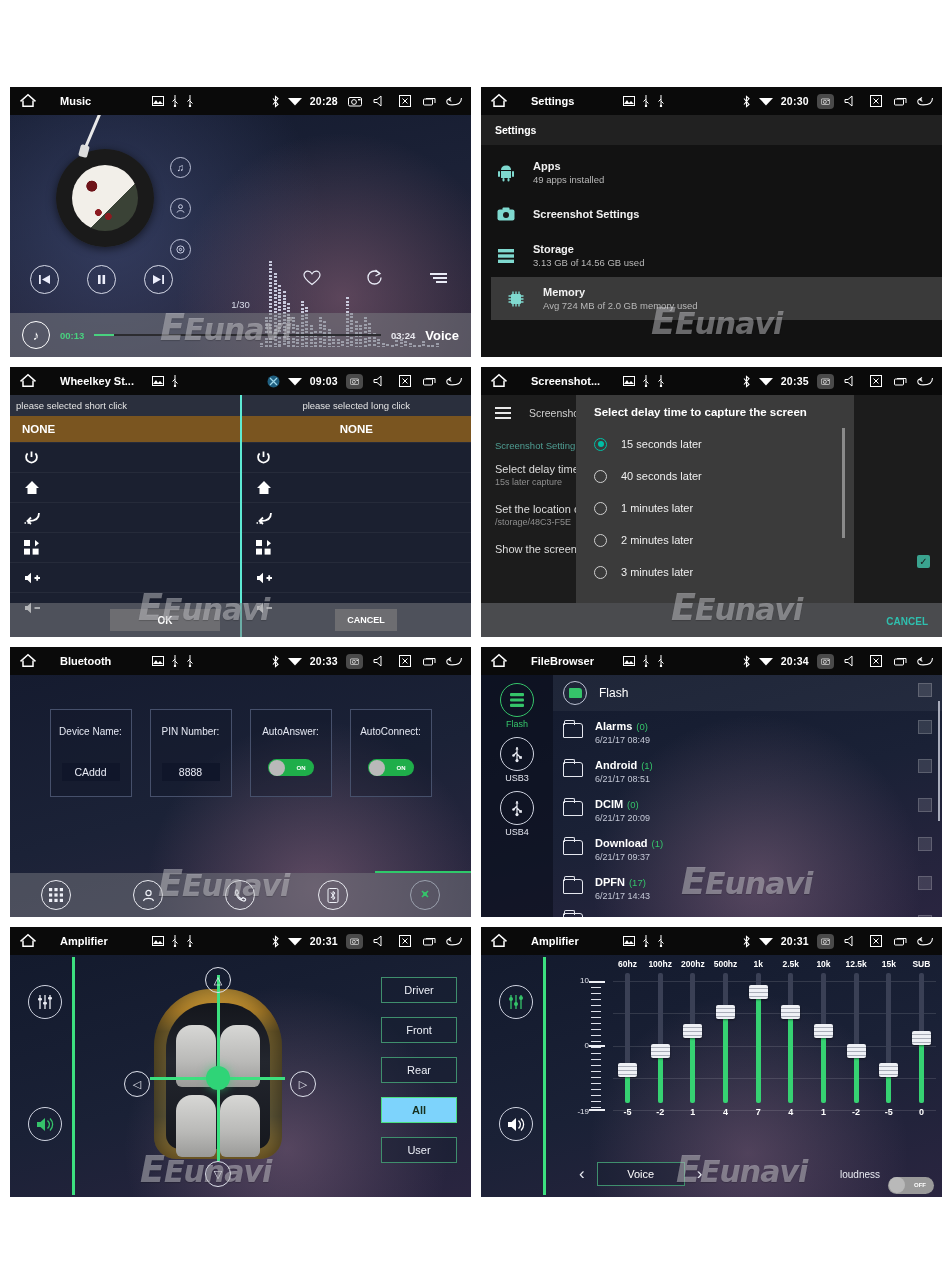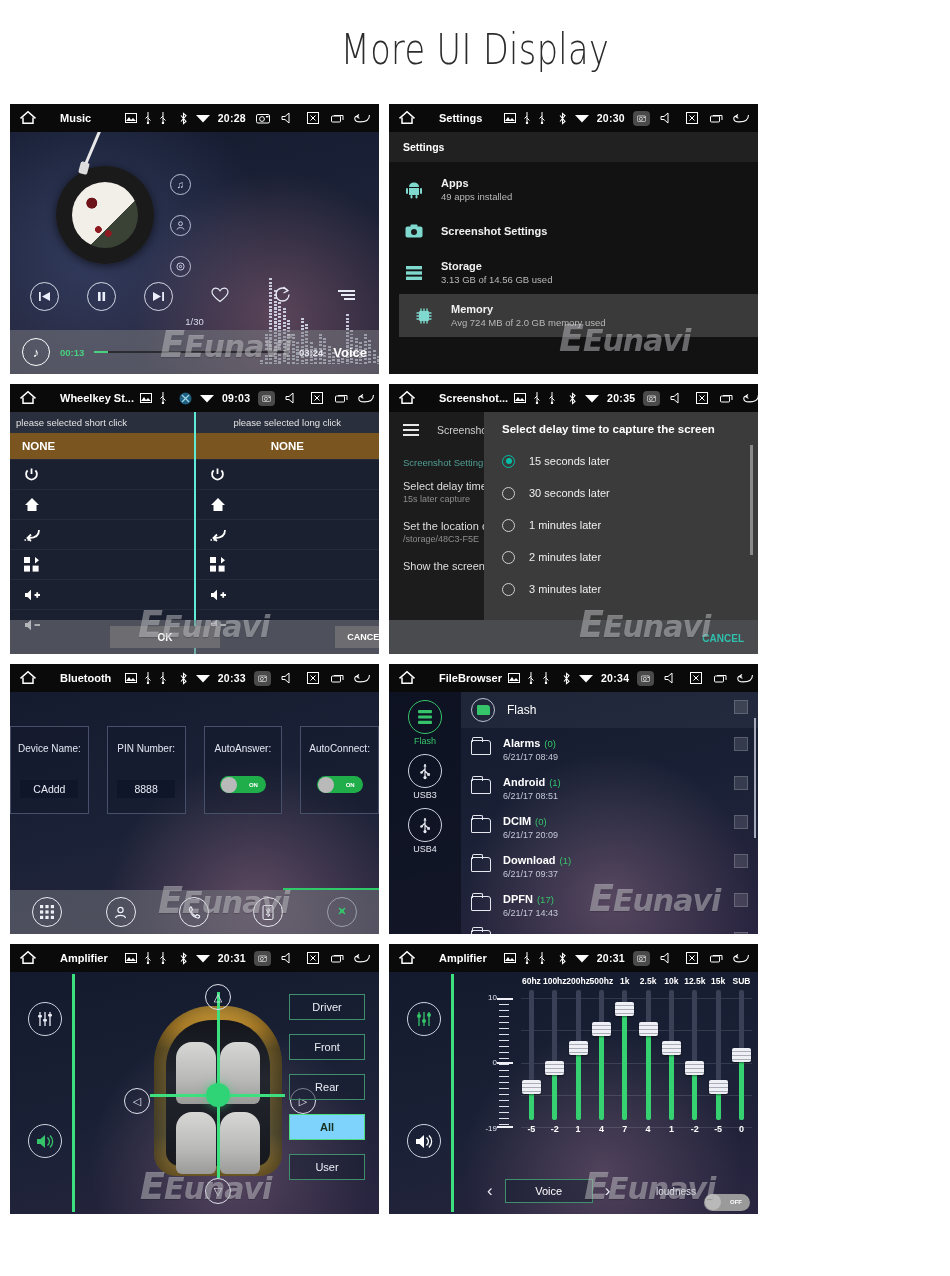--- a/index.html
+++ b/index.html
@@ -16,21 +16,21 @@
     position:absolute; top:0; left:0; width:950px; height:98px;
     display:flex; align-items:center; justify-content:center;
     font-size:43px; font-weight:300; color:#2b2b2b;
     letter-spacing:.5px;
     font-family:"DejaVu Sans", sans-serif;
     transform-origin:center;
   }
   .page-title span { transform: scaleX(.78); display:inline-block; }
 
   
-  .grid { position:absolute; top:104px; left:10px; width:748px; }
+  .grid { position:absolute; top:87px; left:10px; width:932px; }
   .row { display:flex; gap:10px; margin-bottom:10px; }
   .panel {
     position:relative; width:461px; height:270px; overflow:hidden;
     background:#0c1020;
   }
 
   
   .statusbar {
     position:absolute; top:0; left:0; right:0; height:28px;
     background:#0a0a0a; display:flex; align-items:center;
@@ -293,23 +293,20 @@
         font-family:"DejaVu Sans", sans-serif; font-weight:bold; font-style:italic;
         color:rgba(232,232,236,.42); font-size:30px; letter-spacing:-1px;
         text-shadow:0 1px 1px rgba(0,0,0,.18); }
   .wm .e { font-size:1.22em; }
 </style>
 </head>
 <body>
 
 <div class="page">
 
-  <div class="page-title">
-    <span>More UI Display</span>
-  </div>
 
   <div class="grid">
 
     <div class="row">
 
       <div class="panel">
         <div class="music-bg"></div>
 
         <div class="statusbar">
           <span class="sb-home">
@@ -871,21 +868,21 @@
         </div>
 
         <div class="ss-dialog">
           <div class="ss-dlg-title">Select delay time to capture the screen</div>
           <div class="ss-opt">
               <span class="radio on"></span>
               <span>15 seconds later</span>
             </div>
           <div class="ss-opt">
               <span class="radio"></span>
-              <span>30 seconds later</span>
+              <span>40 seconds later</span>
             </div>
           <div class="ss-opt">
               <span class="radio"></span>
               <span>1 minutes later</span>
             </div>
           <div class="ss-opt">
               <span class="radio"></span>
               <span>2 minutes later</span>
             </div>
           <div class="ss-opt">

